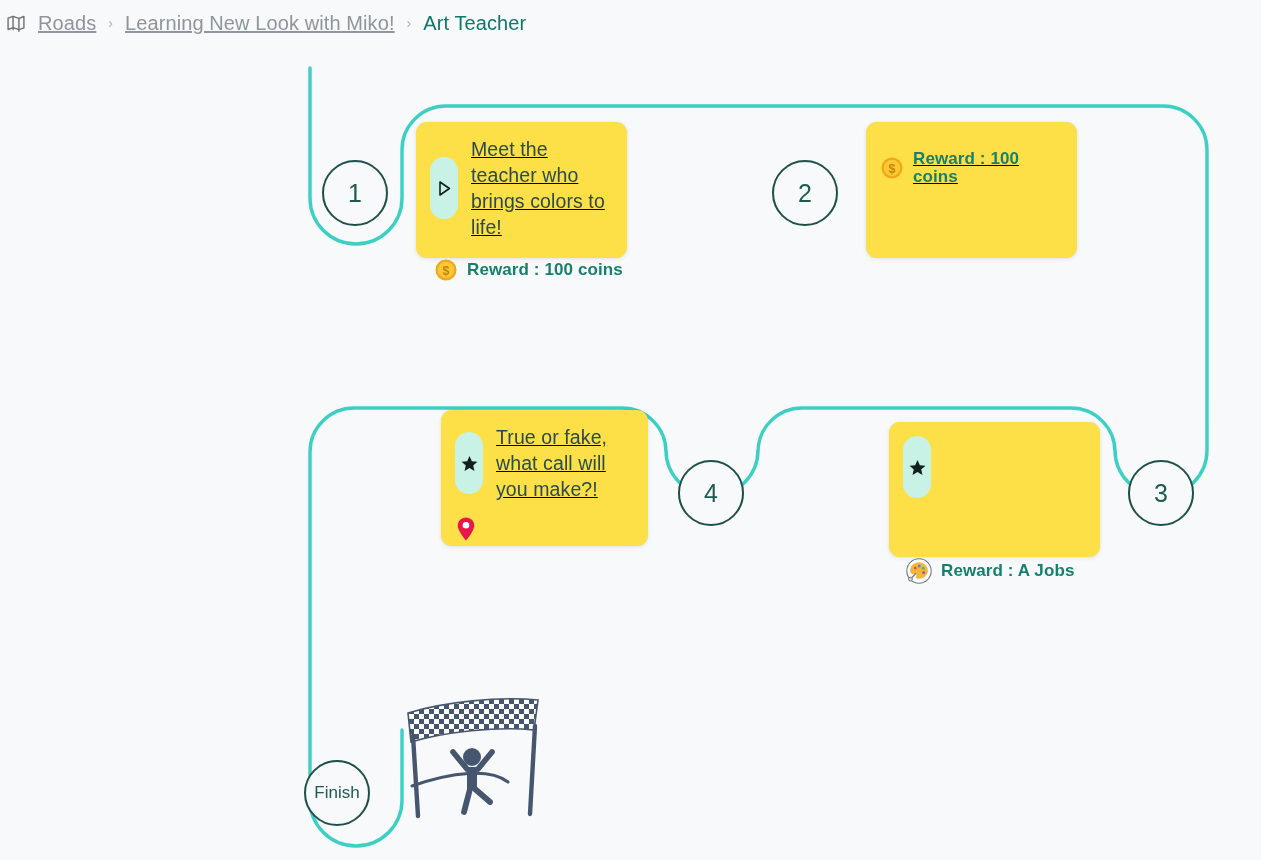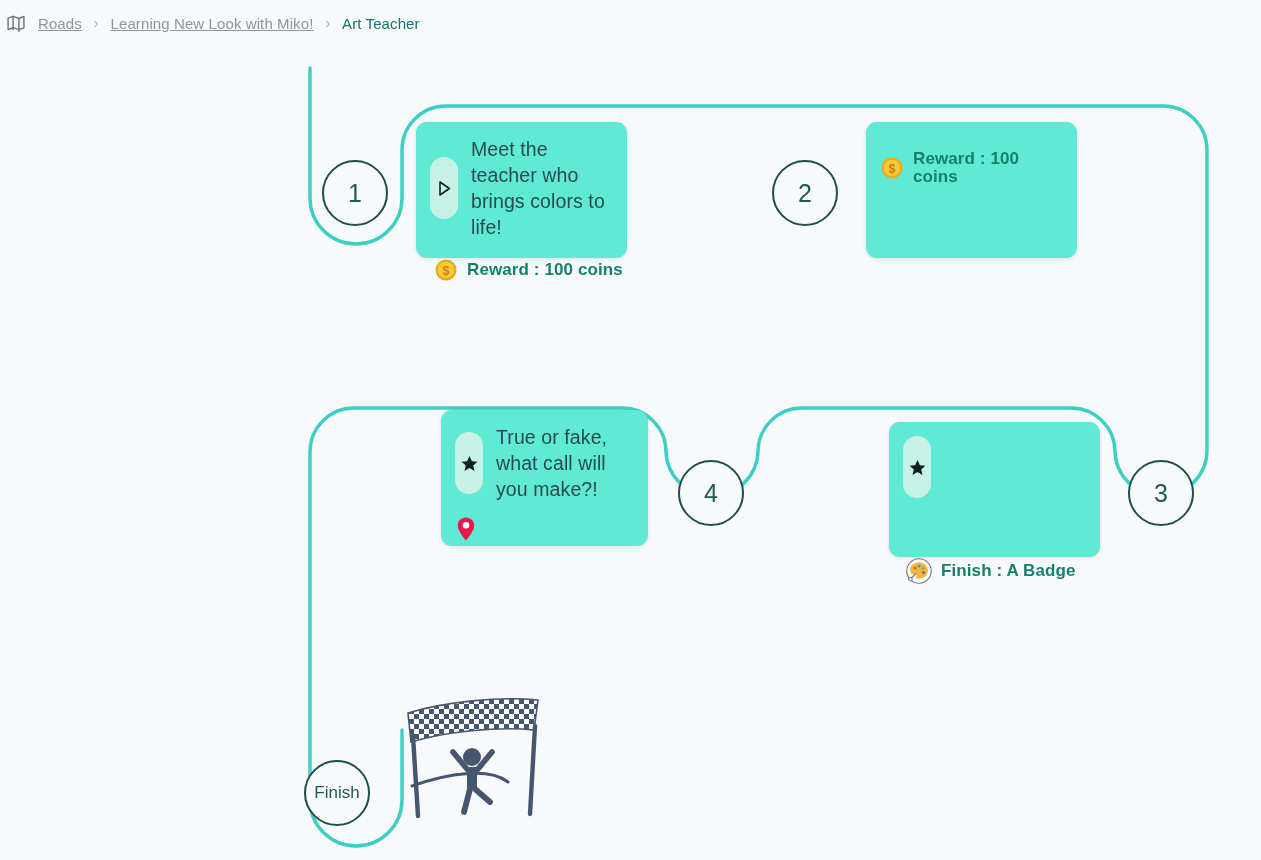--- a/index.html
+++ b/index.html
@@ -12,21 +12,21 @@
   #root { position: relative; width: 1261px; height: 860px; }
 
   
   .breadcrumb {
     position: absolute; left: 0; top: 10px;
     display: flex; align-items: center; gap: 12px;
     padding-left: 6px; height: 26px;
   }
   .crumb-map { width: 20px; height: 20px; display:block; }
   .crumb {
-    font-size: 15px; color: #8e959d; letter-spacing: .1px;
+    font-size: 20px; color: #8e959d; letter-spacing: .1px;
     white-space: nowrap; line-height: 1;
   }
   .crumb.current { color: #0f766e; }
   .crumb-sep { color: #a9b0b7; font-size: 14px; line-height:1; }
 
   
   #road { position: absolute; left: 0; top: 0; width: 1261px; height: 860px; }
 
   
   .node {
@@ -37,26 +37,26 @@
     display: flex; align-items: center; justify-content: center;
     color: #1f5a52;
     font-size: 25px;
     z-index: 4;
   }
   .node.finish { font-size: 17px; }
 
   
   .card {
     position: absolute;
-    background: #5eead4;
+    background: #fde047;
     border-radius: 11px;
     box-shadow: 0 1px 4px rgba(30,50,60,.10), 0 0 1px rgba(30,50,60,.10);
     z-index: 5;
     padding: 14px 18px 14px 14px;
-    display: flex; flex-direction: column;
+    display: flex; flex-direction: column; text-decoration: underline;
   }
   .card-body { display: flex; align-items: center; gap: 13px; }
   .pill {
     flex: 0 0 auto;
     width: 28px; height: 62px;
     border-radius: 14px;
     background: #c9f2e6;
     display: flex; align-items: center; justify-content: center;
   }
   .card-text {
@@ -209,21 +209,21 @@
     <svg class="ricon" width="26" height="26" viewBox="0 0 26 26">
       <circle cx="13" cy="13" r="12.2" fill="#ffffff" stroke="#6f7b86" stroke-width="1.1"></circle>
       <path d="M13 4.3c-4.9 0-8.9 3.6-8.9 8.1 0 3.3 2.6 4.4 4.4 3.8 1.9-.6 2.6.9 1.8 2.2-.7 1.2.3 2.4 2.7 2.4 4.9 0 8.9-3.7 8.9-8.2s-4-8.3-8.9-8.3z" fill="#f3b73d"></path>
       <circle cx="9.2" cy="10.1" r="1.5" fill="#e2574c"></circle>
       <circle cx="13.2" cy="8.1" r="1.5" fill="#4a90d9"></circle>
       <circle cx="17.2" cy="10.3" r="1.5" fill="#5cb85c"></circle>
       <circle cx="17.6" cy="14.6" r="1.5" fill="#9b59b6"></circle>
       <path d="M4.8 20.6 9.6 15.7" stroke="#6f7b86" stroke-width="1.3" stroke-linecap="round"></path>
       <circle cx="4.4" cy="21.1" r="1.9" fill="#d9e0e6" stroke="#6f7b86" stroke-width="1"></circle>
     </svg>
-    <span class="reward-label">Finish : A Badge</span>
+    <span class="reward-label">Reward : A Jobs</span>
   </div>
 
   <svg id="finish-art" width="146" height="136" viewBox="0 0 146 136">
     <defs>
       <pattern id="checks" width="10" height="10" patternUnits="userSpaceOnUse">
         <rect width="10" height="10" fill="#ffffff"></rect>
         <rect width="5" height="5" fill="#47566f"></rect>
         <rect x="5" y="5" width="5" height="5" fill="#47566f"></rect>
       </pattern>
       <clipPath id="bannerclip">

